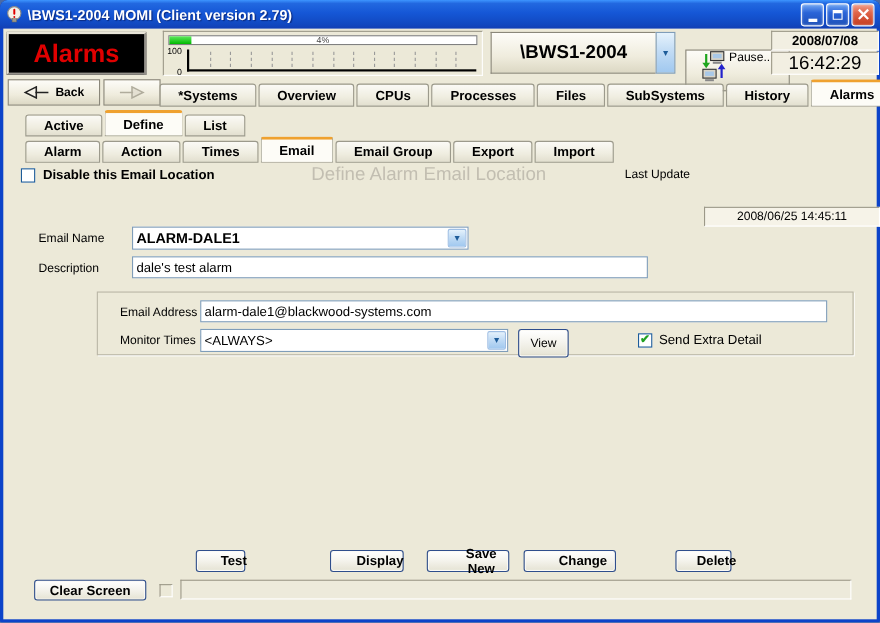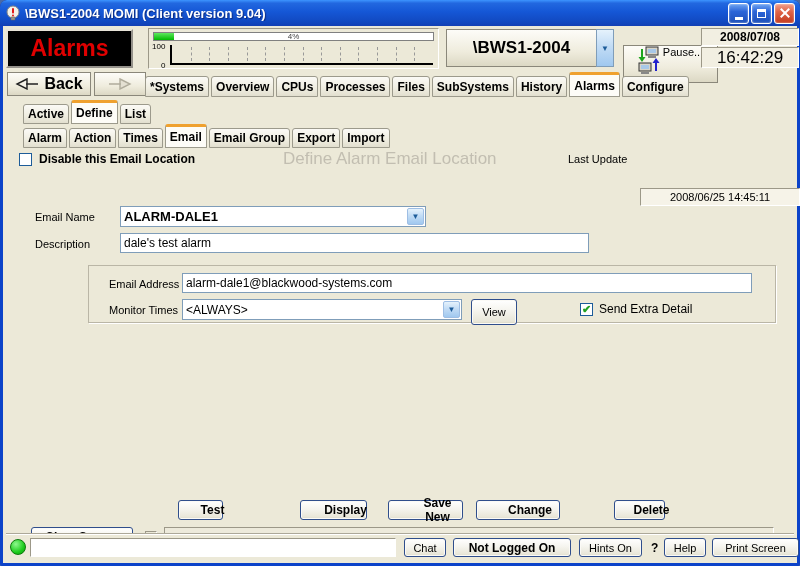--- a/index.html
+++ b/index.html
@@ -63,27 +63,27 @@
     display:flex; align-items:flex-start; justify-content:center; gap:3px; font-size:11px;margin-top:16px; }
   .datetime { position:absolute; left:698px; top:2px; width:98px; }
   .dt-box { border:1px solid; border-color:#9C9888 #FFF #FFF #9C9888; background:#F2EFE2; text-align:center; }
   .dt-date { height:18px; line-height:16px; font-weight:bold; font-size:12px; margin-bottom:1px; }
   .dt-time { height:21px; line-height:19px; font-size:17px; }
 
   
   .navrow { position:absolute; left:3px; top:45px; right:3px; height:26px; }
   .navbtn { position:absolute; top:1px; height:24px; border:1px solid #8A877A;
     background:linear-gradient(180deg,#FDFCF8,#EFECDD 60%,#DCD8C4);
-    display:flex; align-items:center; justify-content:center; gap:5px; font-weight:bold; font-size:16px; }
+    display:flex; align-items:center; justify-content:center; gap:5px; font-weight:bold; font-size:11px; }
   .navbtn.back { left:1px; width:84px; }
   .navbtn.fwd  { left:88px; width:52px; }
 
   .tabs { position:absolute; display:flex; align-items:flex-end; gap:2px; }
   .tabs-top { left:142px; top:46px; height:25px; }
-  .tab { height:21px; padding:0 4px; display:flex; align-items:center;
+  .tab { height:21px; padding:0 16px; display:flex; align-items:center;
     border:1px solid #9C9A8C; border-radius:3px 3px 0 0;
     background:linear-gradient(180deg,#FBFAF6,#EFEDE0 60%,#E2DFCF);
     font-weight:bold; font-size:12px; white-space:nowrap; }
   .tab.active { height:25px; border-top:3px solid #EFA12F; background:#FDFCF7; position:relative; z-index:2; }
   .tabs-sub1 { left:20px; top:73px; height:25px; }
   .tabs-sub2 { left:20px; top:98px; height:24px; }
   .tabs-sub1 .tab, .tabs-sub2 .tab { height:20px; }
   .tabs-sub1 .tab.active, .tabs-sub2 .tab.active { height:24px; }
 
   
@@ -156,21 +156,21 @@
 
 <div id="window">
 
   <div class="titlebar">
     <svg class="title-icon" viewBox="0 0 16 16">
       <circle cx="8" cy="7" r="6" fill="#F5F2E8" stroke="#888" stroke-width="1"></circle>
       <rect x="6" y="12" width="4" height="3" fill="#9C9888" stroke="#666" stroke-width="0.5"></rect>
       <rect x="7.1" y="3" width="1.8" height="5.5" rx="0.9" fill="#E00000"></rect>
       <rect x="7.1" y="9.6" width="1.8" height="1.8" rx="0.9" fill="#E00000"></rect>
     </svg>
-    <div class="title-text">\BWS1-2004 MOMI (Client version 9.04)</div>
+    <div class="title-text">\BWS1-2004 MOMI (Client version 2.79)</div>
     <div class="winbtn">
         <div class="g-min"></div>
       </div>
     <div class="winbtn">
         <div class="g-max"></div>
       </div>
     <div class="winbtn close">
         <div class="g-close"></div>
       </div>
   </div>
@@ -323,25 +323,15 @@
       <button class="xpbtn actbtn b-display">Display</button>
       <button class="xpbtn actbtn b-savenew">Save New</button>
       <button class="xpbtn actbtn b-change">Change</button>
       <button class="xpbtn actbtn b-delete">Delete</button>
 
       <button class="xpbtn b-clear">Clear Screen</button>
       <span class="cb plain clear-cb"></span>
       <div class="clear-field"></div>
     </div>
 
-    <div class="statusbar">
-      <div class="status-orb"></div>
-      <div class="status-field"></div>
-      <button class="xpbtn sbtn s-chat">Chat</button>
-      <button class="xpbtn sbtn s-login">Not Logged On</button>
-      <button class="xpbtn sbtn s-hints">Hints On</button>
-      <span class="s-q">?</span>
-      <button class="xpbtn sbtn s-help">Help</button>
-      <button class="xpbtn sbtn s-print">Print Screen</button>
-    </div>
 
   </div>
 </div>
 
 </body></html>

